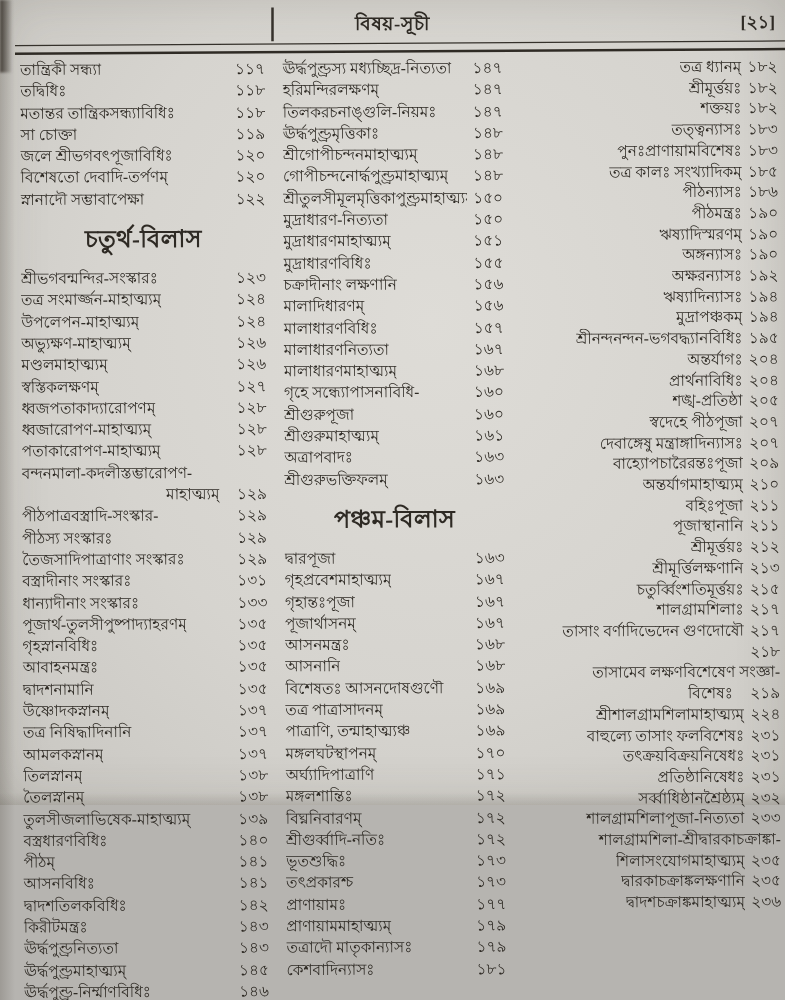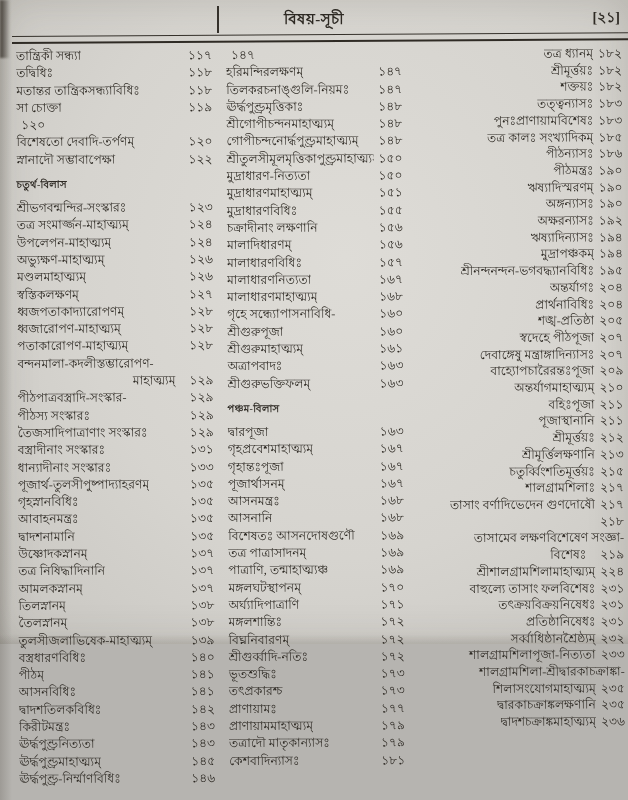--- a/index.html
+++ b/index.html
@@ -54,21 +54,21 @@
   .row{
     display:flex;justify-content:space-between;align-items:baseline;
     line-height:17.3px;font-size:12.3px;white-space:nowrap;
   }
   .col-2 .row{line-height:16.7px;justify-content:flex-end;}
   .row .lbl{flex:0 1 auto;min-width:0;overflow:hidden;}
   .row .pg{flex:none;margin-left:5px;}
   .row.cont{justify-content:flex-end;}
   .row.cont .lbl{margin-right:9px;}
   .heading{
-    font-weight:bold;font-size:10px;
+    text-align:center;font-weight:bold;font-size:19px;
     padding:8px 0 6px 0;letter-spacing:.3px;
   }
 </style>
 </head>
 <body>
 
 <div class="scan">
   <div class="corner-smudge"></div>
   <div class="edge-shade-left"></div>
   <div class="edge-shade-bottom"></div>
@@ -90,20 +90,21 @@
         </div>
         <div class="row">
           <span class="lbl">মতান্তর তান্ত্রিকসন্ধ্যাবিধিঃ</span>
           <span class="pg">১১৮</span>
         </div>
         <div class="row">
           <span class="lbl">সা চোক্তা</span>
           <span class="pg">১১৯</span>
         </div>
         <div class="row">
+          <span class="lbl">জলে শ্রীভগবৎপূজাবিধিঃ</span>
           <span class="pg">১২০</span>
         </div>
         <div class="row">
           <span class="lbl">বিশেষতো দেবাদি-তর্পণম্</span>
           <span class="pg">১২০</span>
         </div>
         <div class="row">
           <span class="lbl">স্নানাদৌ সম্ভাবাপেক্ষা</span>
           <span class="pg">১২২</span>
         </div>
@@ -239,20 +240,21 @@
           <span class="lbl">ঊর্দ্ধপুণ্ড্রমাহাত্ম্যম্</span>
           <span class="pg">১৪৫</span>
         </div>
         <div class="row">
           <span class="lbl">ঊর্দ্ধপুণ্ড্র-নির্ম্মাণবিধিঃ</span>
           <span class="pg">১৪৬</span>
         </div>
       </div>
     <div class="col col-1">
         <div class="row">
+          <span class="lbl">ঊর্দ্ধপুণ্ড্রস্য মধ্যচ্ছিদ্র-নিত্যতা</span>
           <span class="pg">১৪৭</span>
         </div>
         <div class="row">
           <span class="lbl">হরিমন্দিরলক্ষণম্</span>
           <span class="pg">১৪৭</span>
         </div>
         <div class="row">
           <span class="lbl">তিলকরচনাঙ্গুলি-নিয়মঃ</span>
           <span class="pg">১৪৭</span>
         </div>

